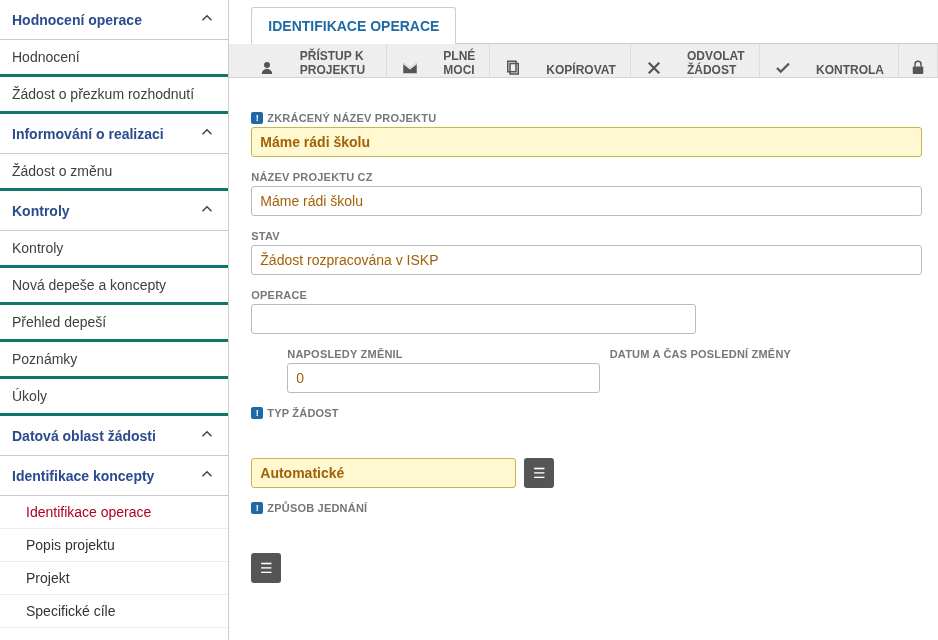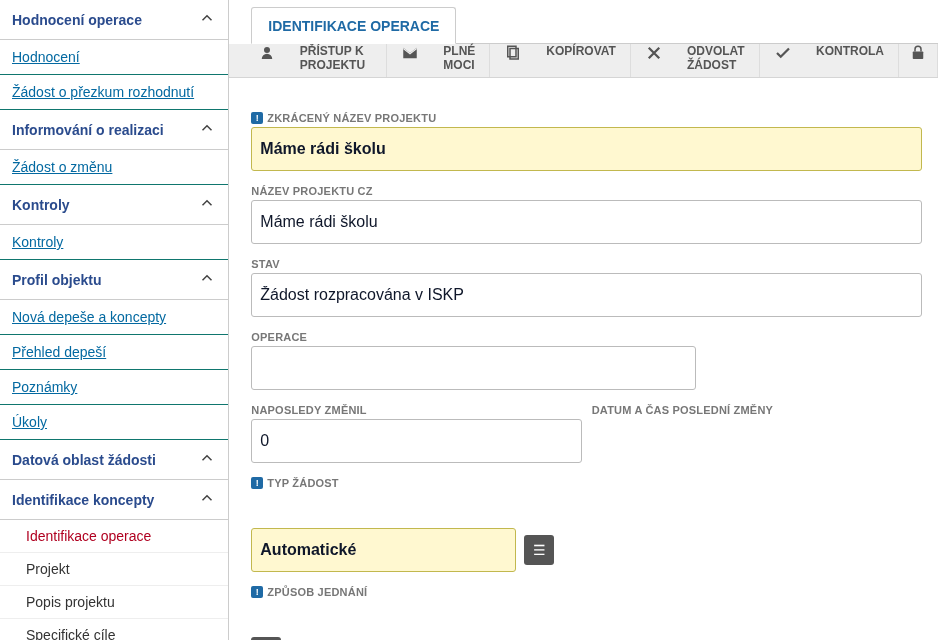--- a/index.html
+++ b/index.html
@@ -29,25 +29,24 @@
     border-bottom: 1px solid #ccc;
     cursor: pointer;
     font-size: 14px;
     gap: 17px;
   }
   .side-header .chev {
     color: #555;
   }
   .side-item {
     padding: 9px 12px;
-    border-bottom: 1px solid #0f766e;
-    color: #0369a1;
-    cursor: pointer;
-    font-size: 14px;
-    text-decoration: underline;
+    border-bottom: 3px solid #0f766e;
+    color: #404040;
+    cursor: pointer;
+    font-size: 14px;
   }
   .side-sub {
     padding: 8px 12px 8px 26px;
     border-bottom: 1px solid #eee;
     color: #333;
     cursor: pointer;
     font-size: 14px;
   }
   .side-sub.active { color: #b00020; }
   
@@ -78,21 +77,21 @@
   .toolbar {
     display: flex;
     background: #eee;
     border-bottom: 1px solid #d5d5d5;
     height: 34px;
     margin-left: -22px;
   }
   .toolbar .spacer-left { width: 22px; }
   .tool-btn {
     display: flex;
-    align-items: flex-start;
+    align-items: flex-end;
     gap: 24px;
     padding: 0 14px;
     font-size: 12px;
     font-weight: bold;
     color: #555;
     border-right: 1px solid #ddd;
     cursor: pointer;
   }
   .tool-btn .ic { width: 18px; height: 18px; display: inline-flex; align-items: center; justify-content: center; color: #555; }
   .tool-btn.lock { padding: 0 10px; }
@@ -116,38 +115,39 @@
     background: #1f6aa5;
     color: #fff;
     border-radius: 2px;
     font-size: 9px;
     align-items: center;
     justify-content: center;
     font-weight: bold;
   }
   .input {
     width: 100%;
-    height: 44px;
+    height: 30px;
     border: 1px solid #bbb;
     border-radius: 3px;
     padding: 4px 8px;
-    font-size: 16px;
-    color: #0f172a;
+    font-size: 14px;
+    color: #a16207;
     background: #fff;
   }
   .input.hl {
     background: #fff8d0;
     border-color: #c2b84e;
     font-weight: bold;
   }
   .input.ro { background: #fff; }
   .field { margin-bottom: 14px; }
   .row2 {
     display: flex;
     gap: 10px;
+    margin-left: 36px;
   }
   .row2 > .field { flex: 1; }
   .inline-pick {
     display: flex;
     align-items: center;
     gap: 8px;
     margin-top: 39px;
   }
   .inline-pick .input { flex: 0 0 265px; }
   .pick-btn {
@@ -188,47 +188,41 @@
   <div class="side-item">Žádost o změnu</div>
 
   <div class="side-header">
     <span>Kontroly</span>
     <span class="chev"><svg viewBox="0 0 24 24">
           <path d="M6 15l6-6 6 6" fill="none" stroke="#444" stroke-width="2"></path>
         </svg></span>
   </div>
   <div class="side-item">Kontroly</div>
 
-  <div class="side-header">
-    <span>Profil objektu</span>
-    <span class="chev"><svg viewBox="0 0 24 24">
-          <path d="M6 15l6-6 6 6" fill="none" stroke="#444" stroke-width="2"></path>
-        </svg></span>
-  </div>
   <div class="side-item">Nová depeše a koncepty</div>
   <div class="side-item">Přehled depeší</div>
   <div class="side-item">Poznámky</div>
   <div class="side-item">Úkoly</div>
 
   <div class="side-header">
     <span>Datová oblast žádosti</span>
     <span class="chev"><svg viewBox="0 0 24 24">
           <path d="M6 15l6-6 6 6" fill="none" stroke="#444" stroke-width="2"></path>
         </svg></span>
   </div>
 
   <div class="side-header">
     <span>Identifikace koncepty</span>
     <span class="chev"><svg viewBox="0 0 24 24">
           <path d="M6 15l6-6 6 6" fill="none" stroke="#444" stroke-width="2"></path>
         </svg></span>
   </div>
   <div class="side-sub active">Identifikace operace</div>
+  <div class="side-sub">Popis projektu</div>
   <div class="side-sub">Projekt</div>
-  <div class="side-sub">Popis projektu</div>
   <div class="side-sub">Specifické cíle</div>
 
 </div>
 
 <div class="main">
 
   <div class="tab-strip">
     <div class="tab">IDENTIFIKACE OPERACE</div>
   </div>
 

